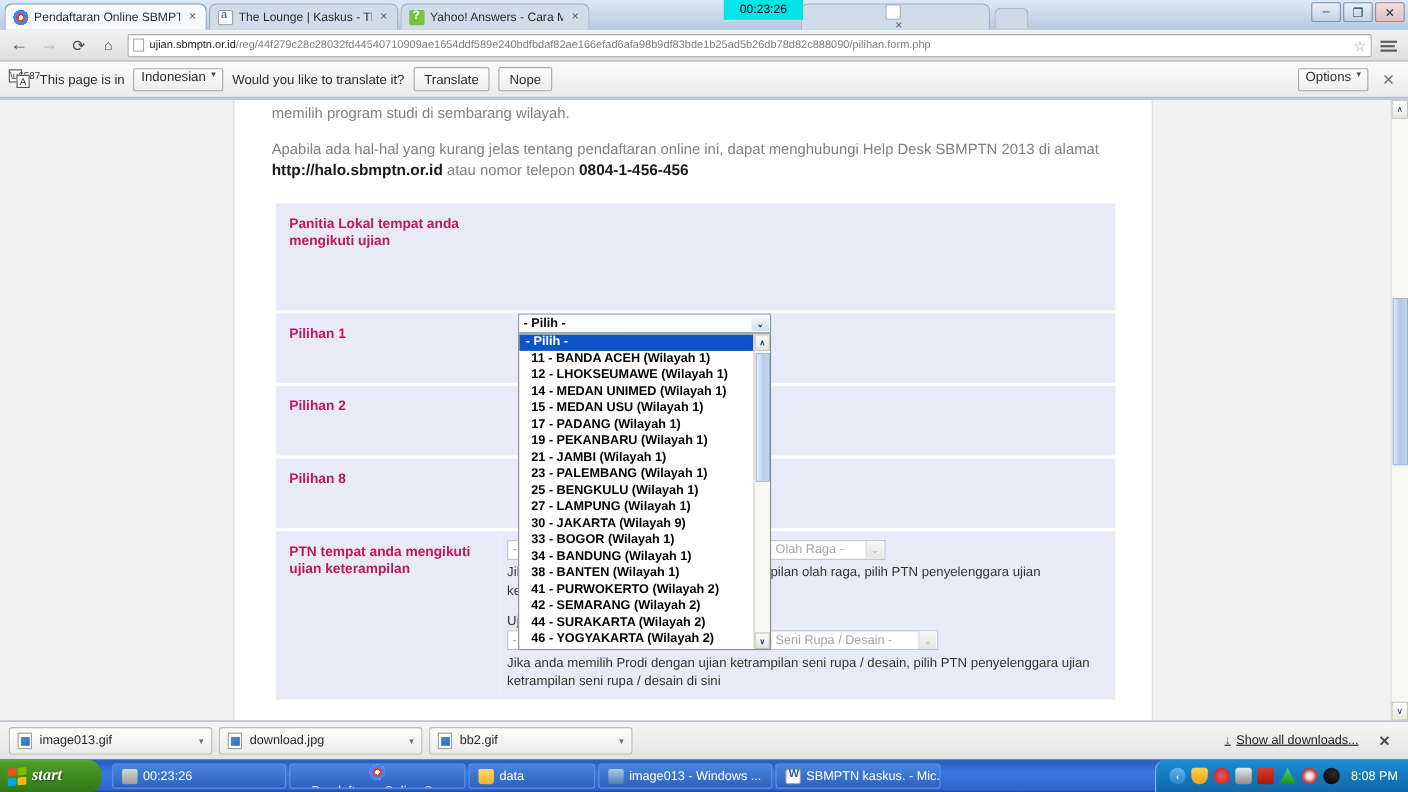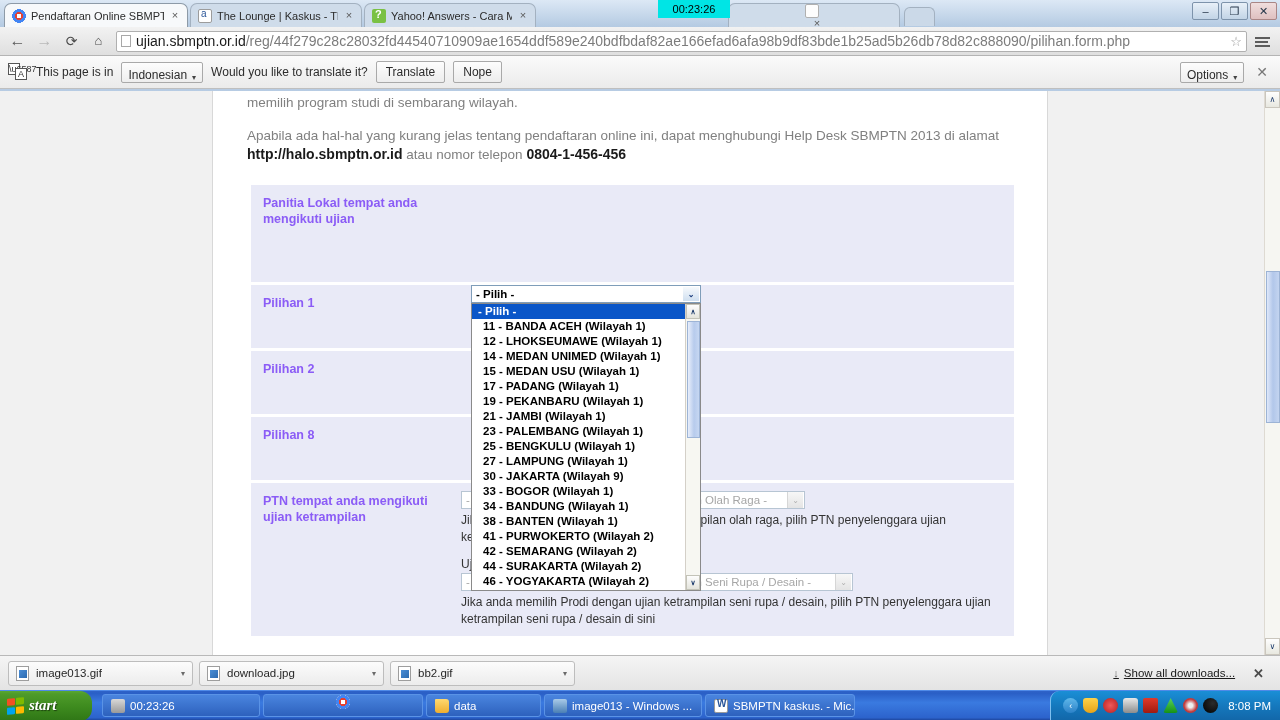--- a/index.html
+++ b/index.html
@@ -97,21 +97,21 @@
   .navbtn.home{ font-size:13px; color:#4a4a4a;}
   .omnibox{
     flex:1 1 auto; height:21px; background:#fff;
     border:1px solid #b0b0b0; border-radius:2px;
     display:flex; align-items:center; padding:0 4px; overflow:hidden;
   }
   .pageicon{
     width:10px; height:12px; background:#fff; border:1px solid #a8a8a8;
     margin-right:5px; flex:0 0 10px;
   }
-  .urltext{ font-size:14px; white-space:nowrap; overflow:hidden; }
+  .urltext{ font-size:10px; white-space:nowrap; overflow:hidden; }
   .urltext .host{ color:#1a1a1a; }
   .urltext .path{ color:#7c7c7c; }
   .star{ margin-left:auto; color:#9a9a9a; font-size:13px; padding-left:6px;}
   .menubtn{ width:17px; display:flex; flex-direction:column; gap:2px; padding-top:1px;}
   .menubtn i{ display:block; height:2px; background:#5c5c5c; }
   .menubtn i:nth-child(1){width:15px}
   .menubtn i:nth-child(2){width:13px}
   .menubtn i:nth-child(3){width:15px}
 
   
@@ -125,21 +125,21 @@
     width:20px;height:18px;position:relative;flex:0 0 20px;
   }
   .trans-icon .bx{
     position:absolute;width:12px;height:12px;border:1px solid #555;
     font-size:9px;line-height:11px;text-align:center;color:#333;background:#fff;
   }
   .trans-icon .b1{left:0;top:0;}
   .trans-icon .b2{left:7px;top:5px;}
   .ibselect{
     height:21px; border:1px solid #a9a9a9; background:linear-gradient(#fdfdfd,#eeeeee);
-    border-radius:2px; display:flex; align-items:flex-end; padding:0 6px; gap:5px; font-size:12px;
+    border-radius:2px; display:flex; align-items:flex-start; padding:0 6px; gap:5px; font-size:12px;
   }
   .ibselect .caret{ font-size:8px; color:#444; }
   .ibbtn{
     height:22px; border:1px solid #a9a9a9; background:linear-gradient(#fdfdfd,#ededed);
     border-radius:2px; display:flex; align-items:center; padding:0 9px; font-size:12px; color:#2c2c2c;
   }
   .infobar .spacer{ flex:1 1 auto; }
   .ib-close{ color:#777; font-size:14px; padding:0 4px;}
 
   
@@ -160,21 +160,21 @@
     position:absolute; color:#808080; font-size:13.5px; line-height:18px;
     font-family:"Liberation Sans",sans-serif;
   }
   .para b{ color:#1a1a1a; font-weight:bold; font-size:14px; }
 
   
   .ftable{ position:absolute; left:38px; top:94px; width:763px; }
   .frow{ display:flex; background:#fff; border-bottom:3px solid #fff; }
   .fcellL{
     width:220px; background:#e9eaf7; padding:10px 10px 24px 12px;
-    font-weight:bold; font-size:12.5px; color:#8b5cf6; line-height:16px;
+    font-weight:bold; font-size:12.5px; color:#be185d; line-height:16px;
   }
   .fcellR{ flex:1 1 auto; background:#e9eaf7; padding:8px 8px 8px 6px; }
   .r1{ height:100px; }
   .r2,.r3,.r4{ height:66px; }
   .r5{ min-height:150px; }
 
   select, .fakeselect{
     font-family:"Liberation Sans",sans-serif; font-size:11.5px;
   }
   .fakeselect{
@@ -474,21 +474,21 @@
             <div class="fcellL">Pilihan 8</div>
             <div class="fcellR">
               <span class="fakeselect disabled" style="width:112px">
                 <span class="txt"></span>
                 <span class="arrowbox">⌄</span>
               </span>
             </div>
           </div>
 
           <div class="frow r5">
-            <div class="fcellL">PTN tempat anda mengikuti ujian ketrampilan</div>
+            <div class="fcellL">PTN tempat anda mengikuti ujian keterampilan</div>
             <div class="fcellR">
               <span class="fakeselect disabled" style="width:344px">
                 <span class="txt">- Pilih PTN Penyelenggara Ujian Keterampilan Olah Raga -</span>
                 <span class="arrowbox">⌄</span>
               </span>
               <div class="hint" style="width:540px">Jika anda memilih Prodi dengan ujian ketrampilan olah raga, pilih PTN penyelenggara ujian ketrampilan olahraga di sini</div>
               <div class="sublabel">Ujian Keterampilan Seni Rupa / Desain :</div>
               <span class="fakeselect disabled" style="width:392px">
                 <span class="txt">- Pilih PTN Penyelenggara Ujian Keterampilan Seni Rupa / Desain -</span>
                 <span class="arrowbox">⌄</span>

